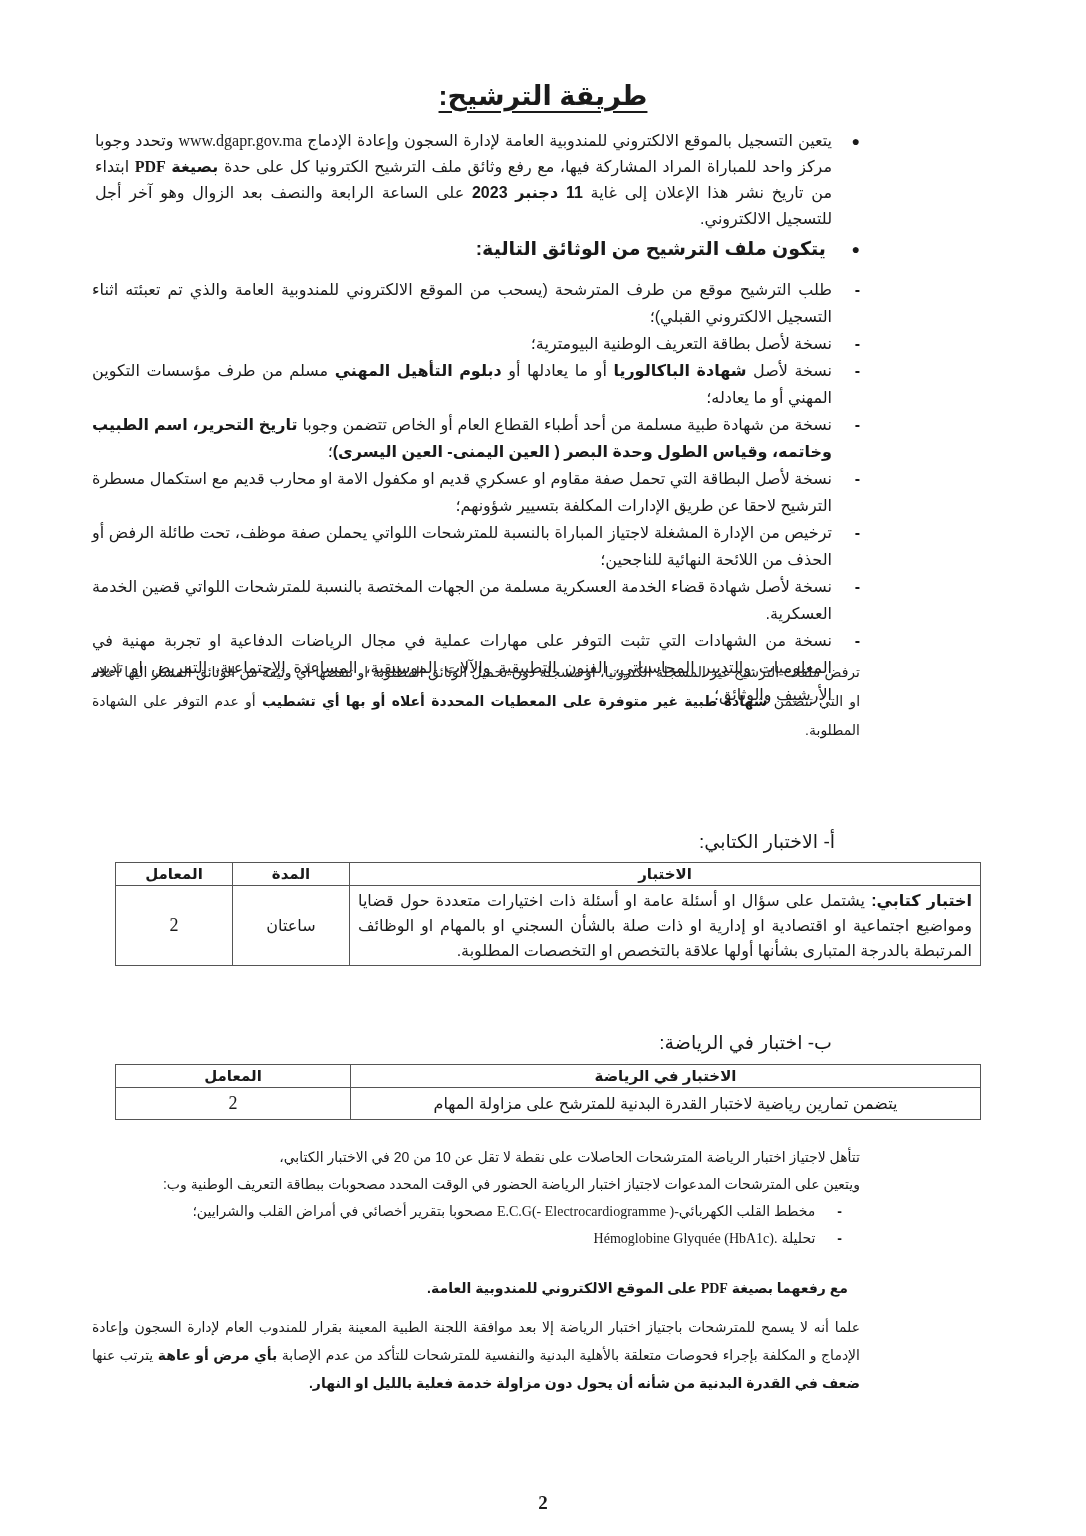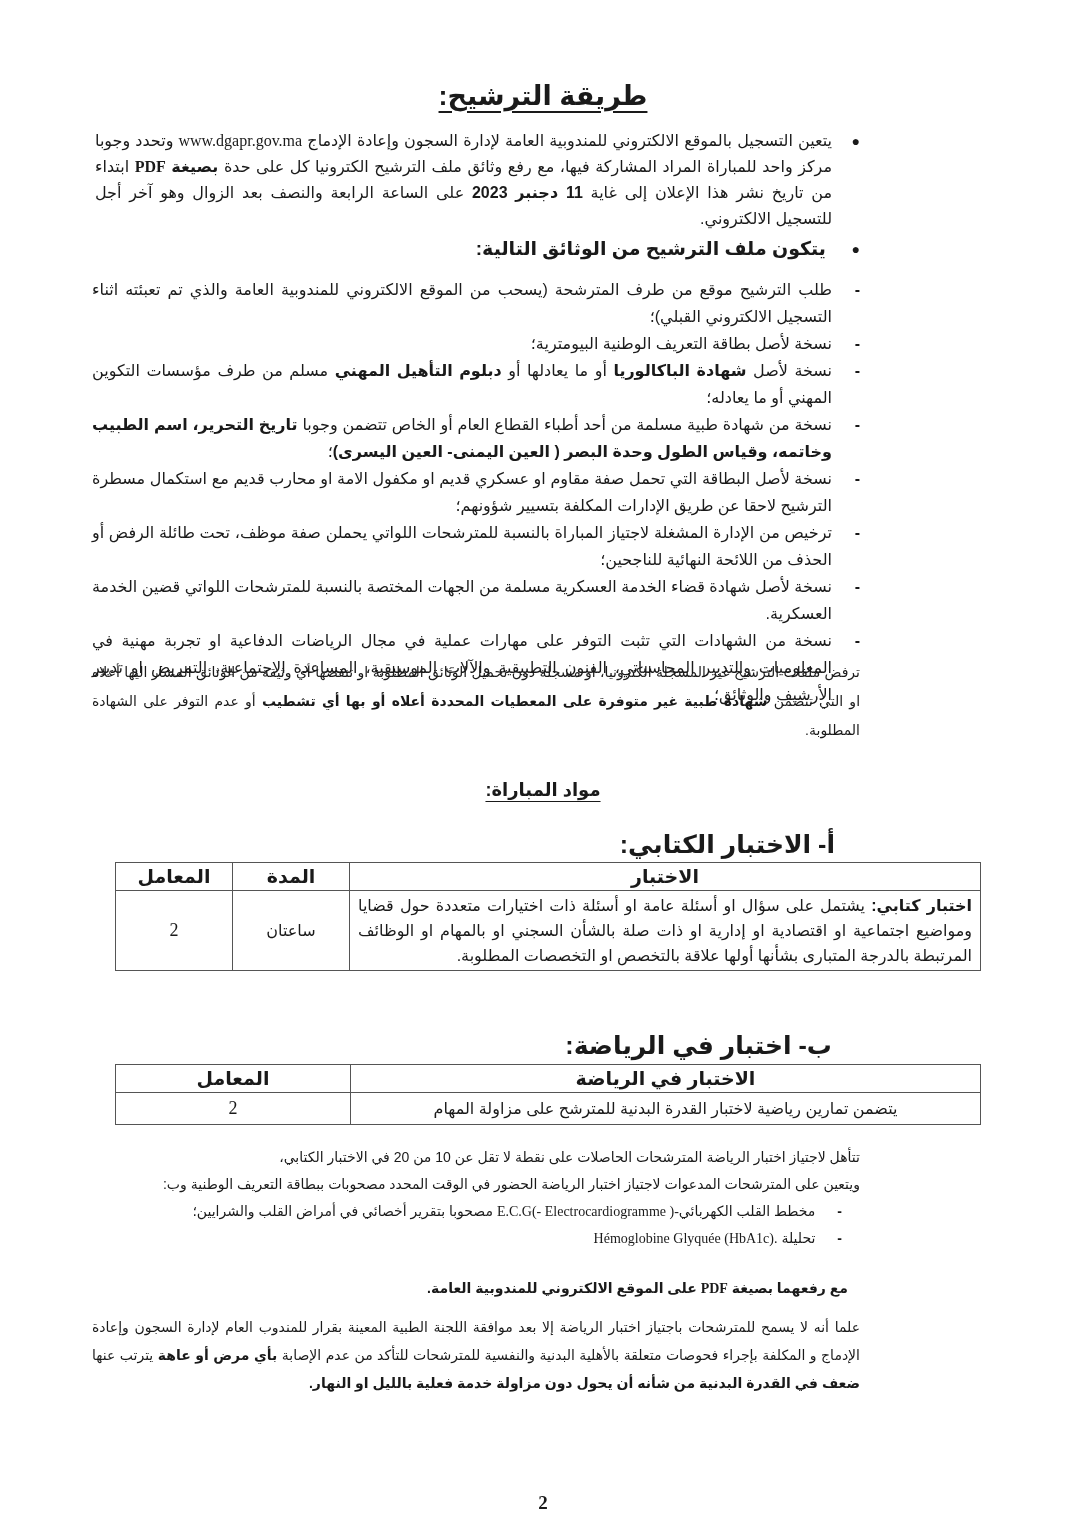--- a/index.html
+++ b/index.html
@@ -15,24 +15,24 @@
     }
     .block { position: absolute; right: 110px; left: 95px; font-size: 16px; line-height: 26px; text-align: justify; }
     .bullet-row { display: flex; gap: 12px; }
     .bullet { font-size: 14px; width: 16px; flex: none; padding-top: 0px; }
     .bullet-head { position: absolute; right: 110px; top: 233px; font-size: 19px; font-weight: bold; display: flex; gap: 18px; align-items: center; }
     .dash-list { position: absolute; right: 110px; left: 92px; top: 272px; font-size: 16px; line-height: 27px; margin: 0; padding: 0; list-style: none; }
     .dash-list li { position: relative; padding-right: 28px; text-align: justify; }
     .dash-list li .dash { position: absolute; right: 0; top: 0; font-weight: bold; }
     .para { position: absolute; right: 110px; left: 92px; font-size: 14px; line-height: 29px; text-align: justify; }
     .sec-title { position: absolute; left: 0; width: 1086px; text-align: center; font-size: 18px; font-weight: bold; text-decoration: underline; text-underline-offset: 5px; }
-    .sub-title { position: absolute; right: 135px; font-size: 25px; font-weight: bold; }
+    .sub-title { position: absolute; right: 135px; font-size: 19px; font-weight: normal; }
     table { position: absolute; border-collapse: collapse; font-size: 16px; }
     td, th { border: 1.5px solid #555; padding: 2px 8px; }
-    th { font-weight: bold; font-size: 19px; text-align: center; }
+    th { font-weight: bold; font-size: 15px; text-align: center; }
     .t1 { top: 858px; left: 115px; width: 866px; }
     .t2 { top: 1060px; left: 115px; width: 866px; }
     .center { text-align: center; }
     .b { font-weight: bold; }
     .u { }
     .ltr { direction: ltr; unicode-bidi: embed; font-family: "Liberation Serif", serif; }
     .pagenum { position: absolute; top: 1488px; left: 0; width: 1086px; text-align: center; font-size: 19px; font-weight: bold; font-family: "Liberation Serif", serif; }
   </style>
 </head>
 <body>
@@ -81,21 +81,20 @@
     <li><span class="dash">-</span><span>نسخة لأصل شهادة قضاء الخدمة العسكرية مسلمة من الجهات المختصة بالنسبة للمترشحات اللواتي قضين الخدمة العسكرية.</span></li>
     <li><span class="dash">-</span><span>نسخة من الشهادات التي تثبت التوفر على مهارات عملية في مجال الرياضات الدفاعية او تجربة مهنية في المعلوميات والتدبير المحاسباتي، الفنون التطبيقية والآلات الموسيقية، المساعدة الاجتماعية، التمريض او تدبير الأرشيف والوثائق؛</span></li>
   </ul>
 
   <div class="para" style="top:654px;">
     <span>ترفض ملفات الترشيح غير المسجلة الكترونيا، او مسجلة دون تحميل الوثائق المطلوبة او تنقصها أي وثيقة من الوثائق المشار اليها أعلاه او التي تتضمن</span>
     <span class="b u">شهادة طبية غير متوفرة على المعطيات المحددة أعلاه أو بها أي تشطيب</span>
     <span>أو عدم التوفر على الشهادة المطلوبة.</span>
   </div>
 
-  <div class="sec-title" style="top:775px;">مواد المباراة:</div>
 
   <div class="sub-title" style="top:826px;">أ- الاختبار الكتابي:</div>
 
   <table class="t1">
     <tbody>
         <tr>
       <th>الاختبار</th>
       <th style="width:100px;">المدة</th>
       <th style="width:100px;">المعامل</th>
     </tr>

